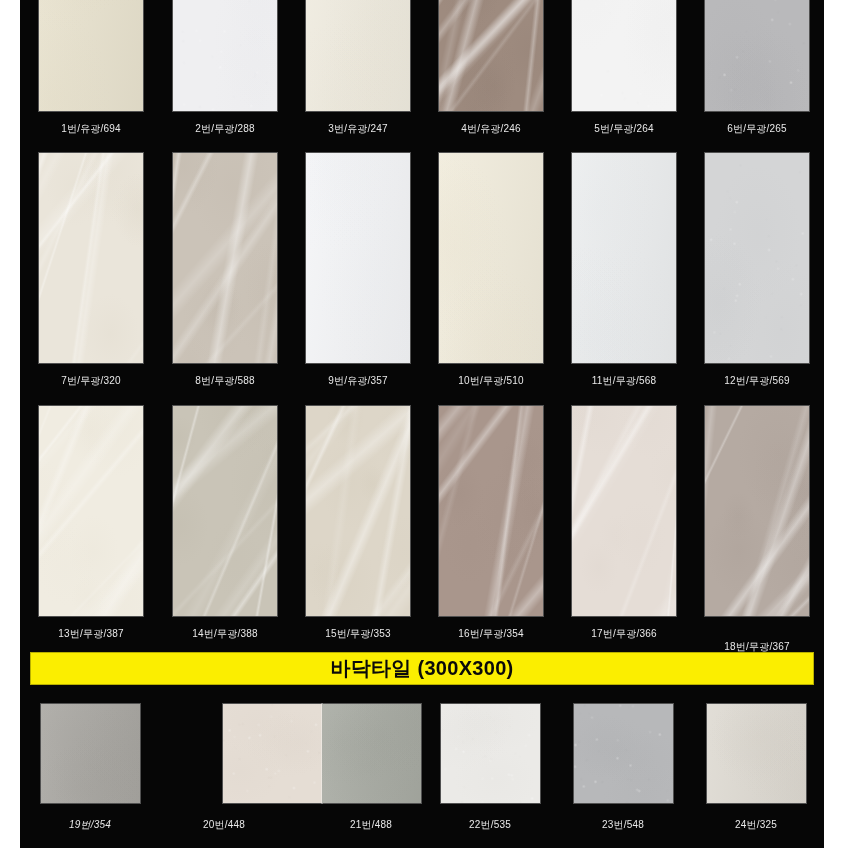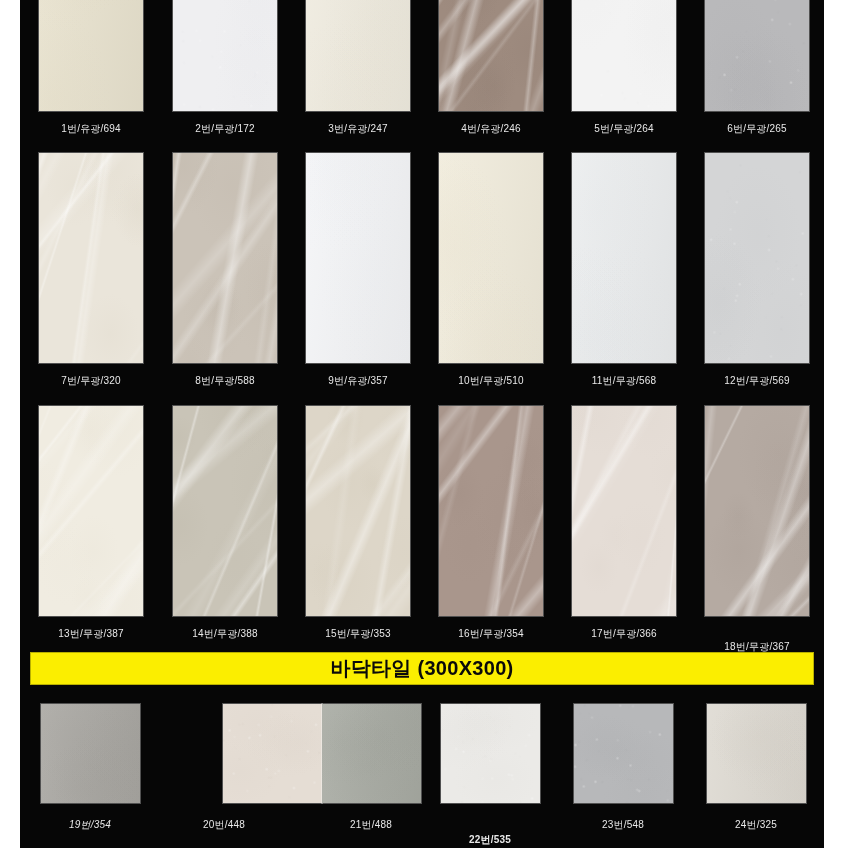--- a/index.html
+++ b/index.html
@@ -135,21 +135,21 @@
         <div class="tile-cell c0">
           <div class="swatch swatch-wall">
               <div class="tex" id="w0-0" style="background-image: radial-gradient(70% 55% at 26% 19%, rgba(221, 213, 188, 0.16) 0%, rgba(0, 0, 0, 0) 80%), radial-gradient(70% 55% at 77% 8%, rgba(221, 213, 188, 0.16) 0%, rgba(0, 0, 0, 0) 80%), radial-gradient(70% 55% at 50% 10%, rgba(221, 213, 188, 0.16) 0%, rgba(0, 0, 0, 0) 80%), radial-gradient(70% 55% at 14% 95%, rgba(221, 213, 188, 0.16) 0%, rgba(0, 0, 0, 0) 80%), linear-gradient(100deg, rgba(255, 255, 255, 0.1) 0%, rgba(0, 0, 0, 0.05) 100%), linear-gradient(rgb(233, 227, 207), rgb(233, 227, 207)); background-color: rgb(233, 227, 207);"></div>
             </div>
           <div class="caption" style="top:222px;">1번/유광/694</div>
         </div>
         <div class="tile-cell c1">
           <div class="swatch swatch-wall">
               <div class="tex" id="w0-1" style="background-image: radial-gradient(2px at 28% 9.2%, rgba(226, 227, 230, 0.26) 0%, rgba(0, 0, 0, 0) 100%), radial-gradient(2px at 49.5% 62.1%, rgba(255, 255, 255, 0.26) 0%, rgba(0, 0, 0, 0) 100%), radial-gradient(2px at 58.7% 93.3%, rgba(226, 227, 230, 0.16) 0%, rgba(0, 0, 0, 0) 100%), radial-gradient(2px at 10.8% 96.9%, rgba(255, 255, 255, 0.16) 0%, rgba(0, 0, 0, 0) 100%), radial-gradient(2px at 9.9% 66.8%, rgba(226, 227, 230, 0.28) 0%, rgba(0, 0, 0, 0) 100%), radial-gradient(2px at 86.2% 20%, rgba(255, 255, 255, 0.28) 0%, rgba(0, 0, 0, 0) 100%), radial-gradient(2px at 10.6% 77.1%, rgba(226, 227, 230, 0.19) 0%, rgba(0, 0, 0, 0) 100%), radial-gradient(2px at 54% 18.5%, rgba(255, 255, 255, 0.19) 0%, rgba(0, 0, 0, 0) 100%), radial-gradient(2px at 61.5% 8.9%, rgba(226, 227, 230, 0.16) 0%, rgba(0, 0, 0, 0) 100%), radial-gradient(2px at 22.8% 61.8%, rgba(255, 255, 255, 0.16) 0%, rgba(0, 0, 0, 0) 100%), radial-gradient(2px at 30.9% 41%, rgba(226, 227, 230, 0.27) 0%, rgba(0, 0, 0, 0) 100%), radial-gradient(2px at 56.3% 19.5%, rgba(255, 255, 255, 0.27) 0%, rgba(0, 0, 0, 0) 100%), radial-gradient(2px at 78.5% 83.6%, rgba(226, 227, 230, 0.16) 0%, rgba(0, 0, 0, 0) 100%), radial-gradient(2px at 81% 81.7%, rgba(255, 255, 255, 0.16) 0%, rgba(0, 0, 0, 0) 100%), radial-gradient(2px at 37.8% 74.2%, rgba(226, 227, 230, 0.2) 0%, rgba(0, 0, 0, 0) 100%), radial-gradient(2px at 26% 66.5%, rgba(255, 255, 255, 0.2) 0%, rgba(0, 0, 0, 0) 100%), radial-gradient(2px at 28.3% 26.4%, rgba(226, 227, 230, 0.21) 0%, rgba(0, 0, 0, 0) 100%), radial-gradient(2px at 75.2% 97.6%, rgba(255, 255, 255, 0.21) 0%, rgba(0, 0, 0, 0) 100%), radial-gradient(2px at 9.3% 62.3%, rgba(226, 227, 230, 0.21) 0%, rgba(0, 0, 0, 0) 100%), radial-gradient(2px at 41.1% 20.1%, rgba(255, 255, 255, 0.21) 0%, rgba(0, 0, 0, 0) 100%), radial-gradient(2px at 73.6% 48%, rgba(226, 227, 230, 0.23) 0%, rgba(0, 0, 0, 0) 100%), radial-gradient(2px at 38.4% 99.3%, rgba(255, 255, 255, 0.23) 0%, rgba(0, 0, 0, 0) 100%), radial-gradient(2px at 65.2% 37.8%, rgba(226, 227, 230, 0.26) 0%, rgba(0, 0, 0, 0) 100%), radial-gradient(2px at 40.3% 9.8%, rgba(255, 255, 255, 0.26) 0%, rgba(0, 0, 0, 0) 100%), radial-gradient(2px at 79% 82.4%, rgba(226, 227, 230, 0.2) 0%, rgba(0, 0, 0, 0) 100%), radial-gradient(2px at 93.6% 24.9%, rgba(255, 255, 255, 0.2) 0%, rgba(0, 0, 0, 0) 100%), radial-gradient(2px at 25.9% 98.1%, rgba(226, 227, 230, 0.3) 0%, rgba(0, 0, 0, 0) 100%), radial-gradient(2px at 45.3% 79.3%, rgba(255, 255, 255, 0.3) 0%, rgba(0, 0, 0, 0) 100%), radial-gradient(2px at 90% 86.5%, rgba(226, 227, 230, 0.18) 0%, rgba(0, 0, 0, 0) 100%), radial-gradient(2px at 46.4% 71.8%, rgba(255, 255, 255, 0.18) 0%, rgba(0, 0, 0, 0) 100%), radial-gradient(2px at 64.9% 68.7%, rgba(226, 227, 230, 0.2) 0%, rgba(0, 0, 0, 0) 100%), radial-gradient(2px at 94.3% 35.8%, rgba(255, 255, 255, 0.2) 0%, rgba(0, 0, 0, 0) 100%), radial-gradient(55% 45% at 79% 65%, rgba(226, 227, 230, 0.14) 0%, rgba(0, 0, 0, 0) 75%), radial-gradient(55% 45% at 80% 92%, rgba(226, 227, 230, 0.14) 0%, rgba(0, 0, 0, 0) 75%), radial-gradient(55% 45% at 79% 1%, rgba(226, 227, 230, 0.14) 0%, rgba(0, 0, 0, 0) 75%), radial-gradient(55% 45% at 88% 38%, rgba(226, 227, 230, 0.14) 0%, rgba(0, 0, 0, 0) 75%), linear-gradient(rgb(239, 239, 241), rgb(239, 239, 241)); background-color: rgb(239, 239, 241);"></div>
             </div>
-          <div class="caption" style="top:222px;">2번/무광/172</div>
+          <div class="caption" style="top:222px;">2번/무광/288</div>
         </div>
         <div class="tile-cell c2">
           <div class="swatch swatch-wall">
               <div class="tex" id="w0-2" style="background-image: radial-gradient(70% 55% at 30% 100%, rgba(229, 224, 208, 0.16) 0%, rgba(0, 0, 0, 0) 80%), radial-gradient(70% 55% at 67% 91%, rgba(229, 224, 208, 0.16) 0%, rgba(0, 0, 0, 0) 80%), radial-gradient(70% 55% at 74% 7%, rgba(229, 224, 208, 0.16) 0%, rgba(0, 0, 0, 0) 80%), radial-gradient(70% 55% at 73% 56%, rgba(229, 224, 208, 0.16) 0%, rgba(0, 0, 0, 0) 80%), linear-gradient(100deg, rgba(255, 255, 255, 0.1) 0%, rgba(0, 0, 0, 0.05) 100%), linear-gradient(rgb(240, 236, 224), rgb(240, 236, 224)); background-color: rgb(240, 236, 224);"></div>
             </div>
           <div class="caption" style="top:222px;">3번/유광/247</div>
         </div>
         <div class="tile-cell c3">
           <div class="swatch swatch-wall">
               <div class="tex" id="w0-3" style="background-image: linear-gradient(110deg, rgba(255, 255, 255, 0) 90.5%, rgba(255, 255, 255, 0.2) 94.3%, rgba(255, 255, 255, 0) 98.1%), linear-gradient(134deg, rgba(255, 255, 255, 0) 55.2%, rgba(255, 255, 255, 0.36) 58.6%, rgba(255, 255, 255, 0) 61.9%), linear-gradient(127deg, rgba(255, 255, 255, 0) 35.6%, rgba(255, 255, 255, 0.28) 38.4%, rgba(255, 255, 255, 0) 41.2%), linear-gradient(96deg, rgba(255, 255, 255, 0) 83.9%, rgba(255, 255, 255, 0.31) 86.7%, rgba(255, 255, 255, 0) 89.4%), linear-gradient(133deg, rgba(255, 255, 255, 0) 54.8%, rgba(255, 255, 255, 0.32) 58.9%, rgba(255, 255, 255, 0) 63.1%), linear-gradient(127deg, rgba(255, 255, 255, 0) 63.6%, rgba(255, 255, 255, 0.16) 65.1%, rgba(255, 255, 255, 0) 66.6%), linear-gradient(105deg, rgba(255, 255, 255, 0) 35.3%, rgba(255, 255, 255, 0.37) 40%, rgba(255, 255, 255, 0) 44.8%), linear-gradient(125deg, rgba(255, 255, 255, 0) 25.6%, rgba(255, 255, 255, 0.3) 27.6%, rgba(255, 255, 255, 0) 29.6%), linear-gradient(102deg, rgba(255, 255, 255, 0) 24.4%, rgba(255, 255, 255, 0.14) 28.3%, rgba(255, 255, 255, 0) 32.2%), radial-gradient(40% 28% at 87% 71%, rgba(141, 123, 112, 0.19) 0%, rgba(0, 0, 0, 0) 70%), radial-gradient(34% 24% at 34% 44%, rgba(141, 123, 112, 0.18) 0%, rgba(0, 0, 0, 0) 70%), radial-gradient(24% 17% at 87% 2%, rgba(141, 123, 112, 0.17) 0%, rgba(0, 0, 0, 0) 70%), radial-gradient(31% 22% at 53% 88%, rgba(141, 123, 112, 0.2) 0%, rgba(0, 0, 0, 0) 70%), radial-gradient(56% 39% at 30% 32%, rgba(141, 123, 112, 0.18) 0%, rgba(0, 0, 0, 0) 70%), radial-gradient(49% 34% at 34% 99%, rgba(141, 123, 112, 0.18) 0%, rgba(0, 0, 0, 0) 70%), radial-gradient(48% 34% at 42% 80%, rgba(141, 123, 112, 0.14) 0%, rgba(0, 0, 0, 0) 70%), linear-gradient(rgb(158, 139, 127), rgb(158, 139, 127)); background-color: rgb(158, 139, 127);"></div>
@@ -274,21 +274,21 @@
         <div class="tile-cell c2" style="left:301px;">
           <div class="swatch swatch-floor">
               <div class="tex" id="f0-2" style="background-image: radial-gradient(70% 55% at 48% 65%, rgba(155, 158, 150, 0.16) 0%, rgba(0, 0, 0, 0) 80%), radial-gradient(70% 55% at 80% 27%, rgba(155, 158, 150, 0.16) 0%, rgba(0, 0, 0, 0) 80%), radial-gradient(70% 55% at 60% 32%, rgba(155, 158, 150, 0.16) 0%, rgba(0, 0, 0, 0) 80%), radial-gradient(70% 55% at 20% 37%, rgba(155, 158, 150, 0.16) 0%, rgba(0, 0, 0, 0) 80%), linear-gradient(100deg, rgba(255, 255, 255, 0.1) 0%, rgba(0, 0, 0, 0.05) 100%), linear-gradient(rgb(168, 171, 163), rgb(168, 171, 163)); background-color: rgb(168, 171, 163);"></div>
             </div>
           <div class="caption" style="top:115px;left:-15px;">21번/488</div>
         </div>
         <div class="tile-cell c3" style="left:420px;">
           <div class="swatch swatch-floor">
               <div class="tex" id="f0-3" style="background-image: radial-gradient(2px at 50.6% 55.9%, rgba(222, 220, 216, 0.26) 0%, rgba(0, 0, 0, 0) 100%), radial-gradient(2px at 68.5% 71.5%, rgba(255, 255, 255, 0.26) 0%, rgba(0, 0, 0, 0) 100%), radial-gradient(2px at 80.4% 99.4%, rgba(222, 220, 216, 0.25) 0%, rgba(0, 0, 0, 0) 100%), radial-gradient(2px at 71.6% 72%, rgba(255, 255, 255, 0.25) 0%, rgba(0, 0, 0, 0) 100%), radial-gradient(2px at 50.2% 13.4%, rgba(222, 220, 216, 0.12) 0%, rgba(0, 0, 0, 0) 100%), radial-gradient(2px at 69.4% 4.2%, rgba(255, 255, 255, 0.12) 0%, rgba(0, 0, 0, 0) 100%), radial-gradient(2px at 26.1% 0.5%, rgba(222, 220, 216, 0.2) 0%, rgba(0, 0, 0, 0) 100%), radial-gradient(2px at 51.7% 75.2%, rgba(255, 255, 255, 0.2) 0%, rgba(0, 0, 0, 0) 100%), radial-gradient(2px at 21.1% 99.1%, rgba(222, 220, 216, 0.32) 0%, rgba(0, 0, 0, 0) 100%), radial-gradient(2px at 22.7% 48.3%, rgba(255, 255, 255, 0.32) 0%, rgba(0, 0, 0, 0) 100%), radial-gradient(2px at 53% 17%, rgba(222, 220, 216, 0.1) 0%, rgba(0, 0, 0, 0) 100%), radial-gradient(2px at 17.6% 32.9%, rgba(255, 255, 255, 0.1) 0%, rgba(0, 0, 0, 0) 100%), radial-gradient(2px at 32% 35.3%, rgba(222, 220, 216, 0.31) 0%, rgba(0, 0, 0, 0) 100%), radial-gradient(2px at 92.1% 95.4%, rgba(255, 255, 255, 0.31) 0%, rgba(0, 0, 0, 0) 100%), radial-gradient(2px at 75.5% 50%, rgba(222, 220, 216, 0.15) 0%, rgba(0, 0, 0, 0) 100%), radial-gradient(2px at 72.5% 75.9%, rgba(255, 255, 255, 0.15) 0%, rgba(0, 0, 0, 0) 100%), radial-gradient(2px at 22.2% 38.8%, rgba(222, 220, 216, 0.18) 0%, rgba(0, 0, 0, 0) 100%), radial-gradient(2px at 50% 57%, rgba(255, 255, 255, 0.18) 0%, rgba(0, 0, 0, 0) 100%), radial-gradient(2px at 42.6% 53.6%, rgba(222, 220, 216, 0.1) 0%, rgba(0, 0, 0, 0) 100%), radial-gradient(2px at 38.3% 2.5%, rgba(255, 255, 255, 0.1) 0%, rgba(0, 0, 0, 0) 100%), radial-gradient(2px at 23.5% 83.8%, rgba(222, 220, 216, 0.16) 0%, rgba(0, 0, 0, 0) 100%), radial-gradient(2px at 4.3% 65.7%, rgba(255, 255, 255, 0.16) 0%, rgba(0, 0, 0, 0) 100%), radial-gradient(2px at 55.8% 28.9%, rgba(222, 220, 216, 0.22) 0%, rgba(0, 0, 0, 0) 100%), radial-gradient(2px at 89% 31.5%, rgba(255, 255, 255, 0.22) 0%, rgba(0, 0, 0, 0) 100%), radial-gradient(2px at 79.5% 53.1%, rgba(222, 220, 216, 0.12) 0%, rgba(0, 0, 0, 0) 100%), radial-gradient(2px at 41.9% 98.9%, rgba(255, 255, 255, 0.12) 0%, rgba(0, 0, 0, 0) 100%), radial-gradient(2px at 44.9% 53%, rgba(222, 220, 216, 0.22) 0%, rgba(0, 0, 0, 0) 100%), radial-gradient(2px at 15.3% 45.4%, rgba(255, 255, 255, 0.22) 0%, rgba(0, 0, 0, 0) 100%), radial-gradient(2px at 1.3% 26.5%, rgba(222, 220, 216, 0.16) 0%, rgba(0, 0, 0, 0) 100%), radial-gradient(2px at 85.7% 42.3%, rgba(255, 255, 255, 0.16) 0%, rgba(0, 0, 0, 0) 100%), radial-gradient(2px at 69.7% 22.9%, rgba(222, 220, 216, 0.12) 0%, rgba(0, 0, 0, 0) 100%), radial-gradient(2px at 42.3% 75.5%, rgba(255, 255, 255, 0.12) 0%, rgba(0, 0, 0, 0) 100%), radial-gradient(55% 45% at 26% 35%, rgba(222, 220, 216, 0.14) 0%, rgba(0, 0, 0, 0) 75%), radial-gradient(55% 45% at 57% 18%, rgba(222, 220, 216, 0.14) 0%, rgba(0, 0, 0, 0) 75%), radial-gradient(55% 45% at 54% 77%, rgba(222, 220, 216, 0.14) 0%, rgba(0, 0, 0, 0) 75%), radial-gradient(55% 45% at 34% 20%, rgba(222, 220, 216, 0.14) 0%, rgba(0, 0, 0, 0) 75%), linear-gradient(rgb(235, 234, 231), rgb(235, 234, 231)); background-color: rgb(235, 234, 231);"></div>
             </div>
-          <div class="caption" style="top:130px;left:-15px;font-weight:bold;">22번/535</div>
+          <div class="caption" style="top:115px;left:-15px;">22번/535</div>
         </div>
         <div class="tile-cell c4" style="left:553px;">
           <div class="swatch swatch-floor">
               <div class="tex" id="f0-4" style="background-image: radial-gradient(2px at 52.8% 46.5%, rgba(169, 171, 173, 0.25) 0%, rgba(0, 0, 0, 0) 100%), radial-gradient(2px at 9.9% 83.3%, rgba(255, 255, 255, 0.25) 0%, rgba(0, 0, 0, 0) 100%), radial-gradient(2px at 28.7% 78.8%, rgba(169, 171, 173, 0.32) 0%, rgba(0, 0, 0, 0) 100%), radial-gradient(2px at 1.6% 41.4%, rgba(255, 255, 255, 0.32) 0%, rgba(0, 0, 0, 0) 100%), radial-gradient(2px at 15.3% 9.9%, rgba(169, 171, 173, 0.15) 0%, rgba(0, 0, 0, 0) 100%), radial-gradient(2px at 18.2% 13.8%, rgba(255, 255, 255, 0.15) 0%, rgba(0, 0, 0, 0) 100%), radial-gradient(2px at 55.6% 3.6%, rgba(169, 171, 173, 0.1) 0%, rgba(0, 0, 0, 0) 100%), radial-gradient(2px at 59.6% 2.2%, rgba(255, 255, 255, 0.1) 0%, rgba(0, 0, 0, 0) 100%), radial-gradient(2px at 75.6% 76.4%, rgba(169, 171, 173, 0.3) 0%, rgba(0, 0, 0, 0) 100%), radial-gradient(2px at 21.7% 78.6%, rgba(255, 255, 255, 0.3) 0%, rgba(0, 0, 0, 0) 100%), radial-gradient(2px at 5.2% 38.3%, rgba(169, 171, 173, 0.23) 0%, rgba(0, 0, 0, 0) 100%), radial-gradient(2px at 23.1% 35.9%, rgba(255, 255, 255, 0.23) 0%, rgba(0, 0, 0, 0) 100%), radial-gradient(2px at 54.1% 76%, rgba(169, 171, 173, 0.19) 0%, rgba(0, 0, 0, 0) 100%), radial-gradient(2px at 63.8% 86.7%, rgba(255, 255, 255, 0.19) 0%, rgba(0, 0, 0, 0) 100%), radial-gradient(2px at 13.1% 56.6%, rgba(169, 171, 173, 0.29) 0%, rgba(0, 0, 0, 0) 100%), radial-gradient(2px at 86.7% 30.9%, rgba(255, 255, 255, 0.29) 0%, rgba(0, 0, 0, 0) 100%), radial-gradient(2px at 25.1% 47.7%, rgba(169, 171, 173, 0.17) 0%, rgba(0, 0, 0, 0) 100%), radial-gradient(2px at 46.8% 1.7%, rgba(255, 255, 255, 0.17) 0%, rgba(0, 0, 0, 0) 100%), radial-gradient(2px at 89% 30%, rgba(169, 171, 173, 0.11) 0%, rgba(0, 0, 0, 0) 100%), radial-gradient(2px at 44.2% 36.7%, rgba(255, 255, 255, 0.11) 0%, rgba(0, 0, 0, 0) 100%), radial-gradient(2px at 53.4% 99.8%, rgba(169, 171, 173, 0.24) 0%, rgba(0, 0, 0, 0) 100%), radial-gradient(2px at 1% 63.4%, rgba(255, 255, 255, 0.24) 0%, rgba(0, 0, 0, 0) 100%), radial-gradient(2px at 57.7% 76.8%, rgba(169, 171, 173, 0.25) 0%, rgba(0, 0, 0, 0) 100%), radial-gradient(2px at 57.1% 62.1%, rgba(255, 255, 255, 0.25) 0%, rgba(0, 0, 0, 0) 100%), radial-gradient(2px at 10.9% 1.8%, rgba(169, 171, 173, 0.26) 0%, rgba(0, 0, 0, 0) 100%), radial-gradient(2px at 65.9% 87.9%, rgba(255, 255, 255, 0.26) 0%, rgba(0, 0, 0, 0) 100%), radial-gradient(2px at 94.2% 87.8%, rgba(169, 171, 173, 0.12) 0%, rgba(0, 0, 0, 0) 100%), radial-gradient(2px at 76.8% 28.4%, rgba(255, 255, 255, 0.12) 0%, rgba(0, 0, 0, 0) 100%), radial-gradient(2px at 7.3% 75.9%, rgba(169, 171, 173, 0.27) 0%, rgba(0, 0, 0, 0) 100%), radial-gradient(2px at 43.9% 54.8%, rgba(255, 255, 255, 0.27) 0%, rgba(0, 0, 0, 0) 100%), radial-gradient(2px at 6% 9.7%, rgba(169, 171, 173, 0.14) 0%, rgba(0, 0, 0, 0) 100%), radial-gradient(2px at 94.7% 97.4%, rgba(255, 255, 255, 0.14) 0%, rgba(0, 0, 0, 0) 100%), radial-gradient(55% 45% at 71% 93%, rgba(169, 171, 173, 0.14) 0%, rgba(0, 0, 0, 0) 75%), radial-gradient(55% 45% at 26% 42%, rgba(169, 171, 173, 0.14) 0%, rgba(0, 0, 0, 0) 75%), radial-gradient(55% 45% at 42% 46%, rgba(169, 171, 173, 0.14) 0%, rgba(0, 0, 0, 0) 75%), radial-gradient(55% 45% at 69% 59%, rgba(169, 171, 173, 0.14) 0%, rgba(0, 0, 0, 0) 75%), linear-gradient(rgb(183, 184, 186), rgb(183, 184, 186)); background-color: rgb(183, 184, 186);"></div>
             </div>
           <div class="caption" style="top:115px;left:-15px;">23번/548</div>
         </div>
         <div class="tile-cell c5" style="left:686px;">
           <div class="swatch swatch-floor">
               <div class="tex" id="f0-5" style="background-image: radial-gradient(70% 55% at 55% 37%, rgba(208, 203, 194, 0.16) 0%, rgba(0, 0, 0, 0) 80%), radial-gradient(70% 55% at 65% 51%, rgba(208, 203, 194, 0.16) 0%, rgba(0, 0, 0, 0) 80%), radial-gradient(70% 55% at 95% 77%, rgba(208, 203, 194, 0.16) 0%, rgba(0, 0, 0, 0) 80%), radial-gradient(70% 55% at 58% 30%, rgba(208, 203, 194, 0.16) 0%, rgba(0, 0, 0, 0) 80%), linear-gradient(100deg, rgba(255, 255, 255, 0.1) 0%, rgba(0, 0, 0, 0.05) 100%), linear-gradient(rgb(222, 218, 210), rgb(222, 218, 210)); background-color: rgb(222, 218, 210);"></div>

